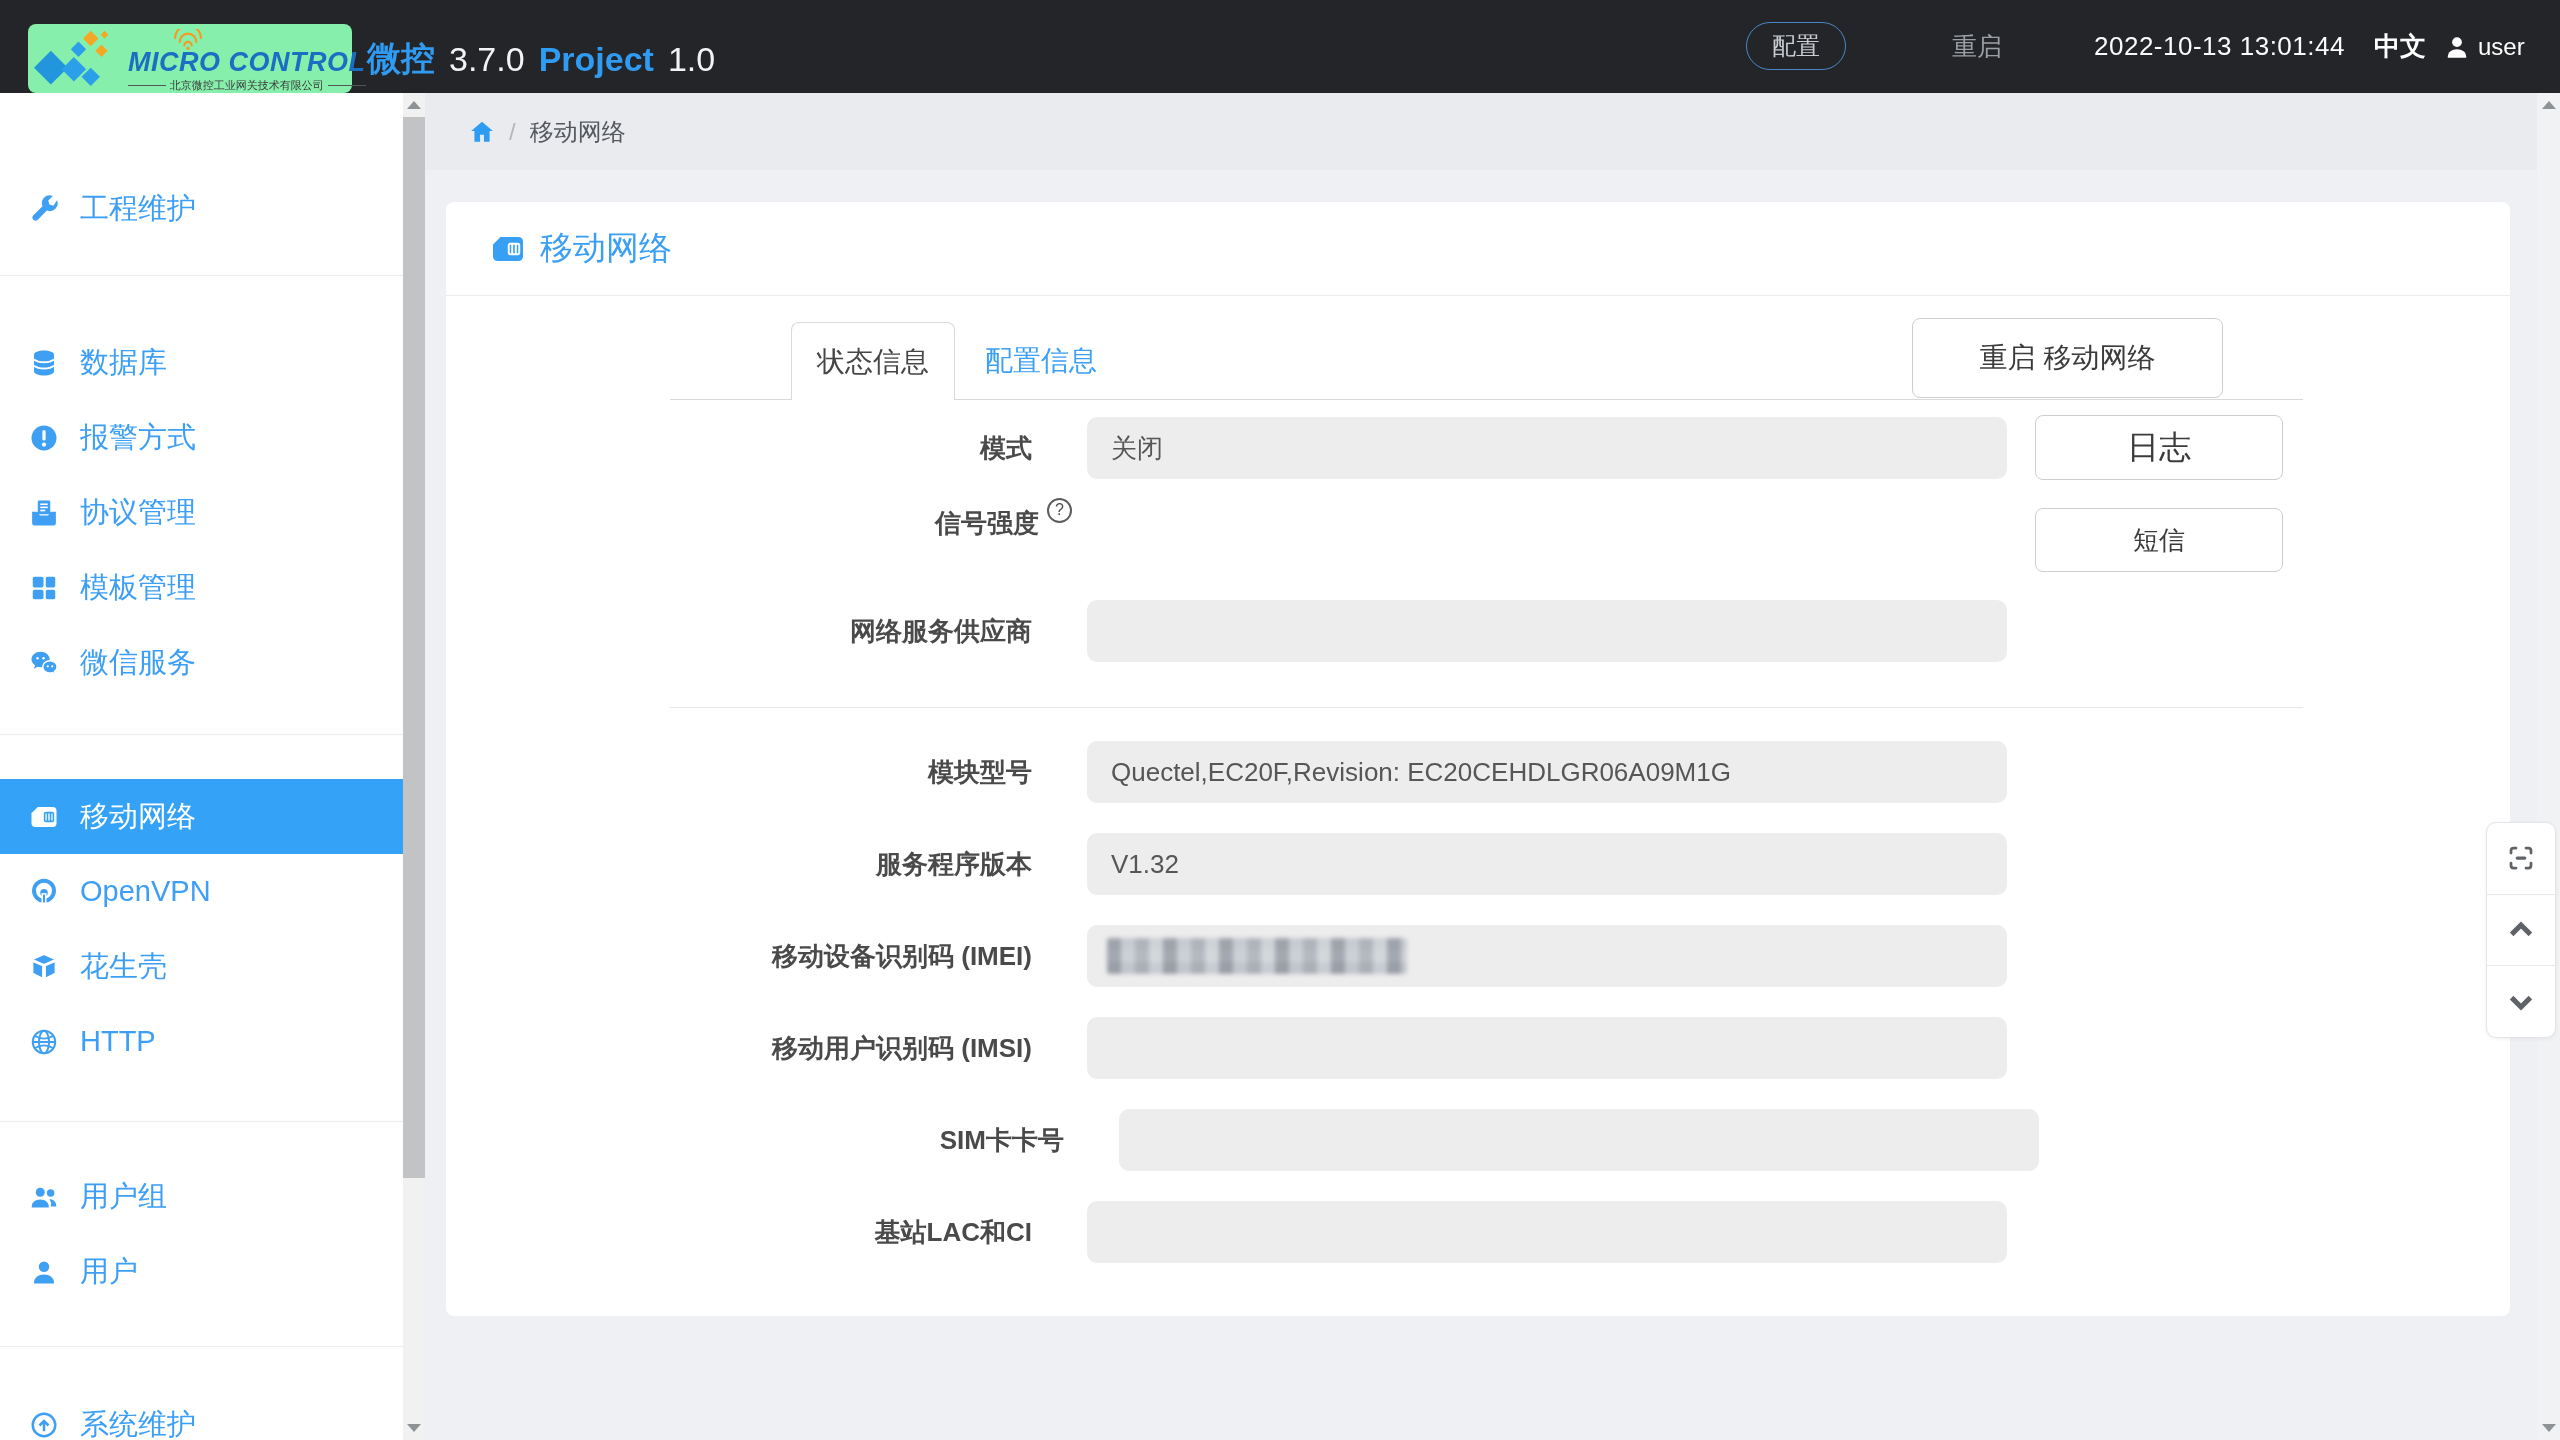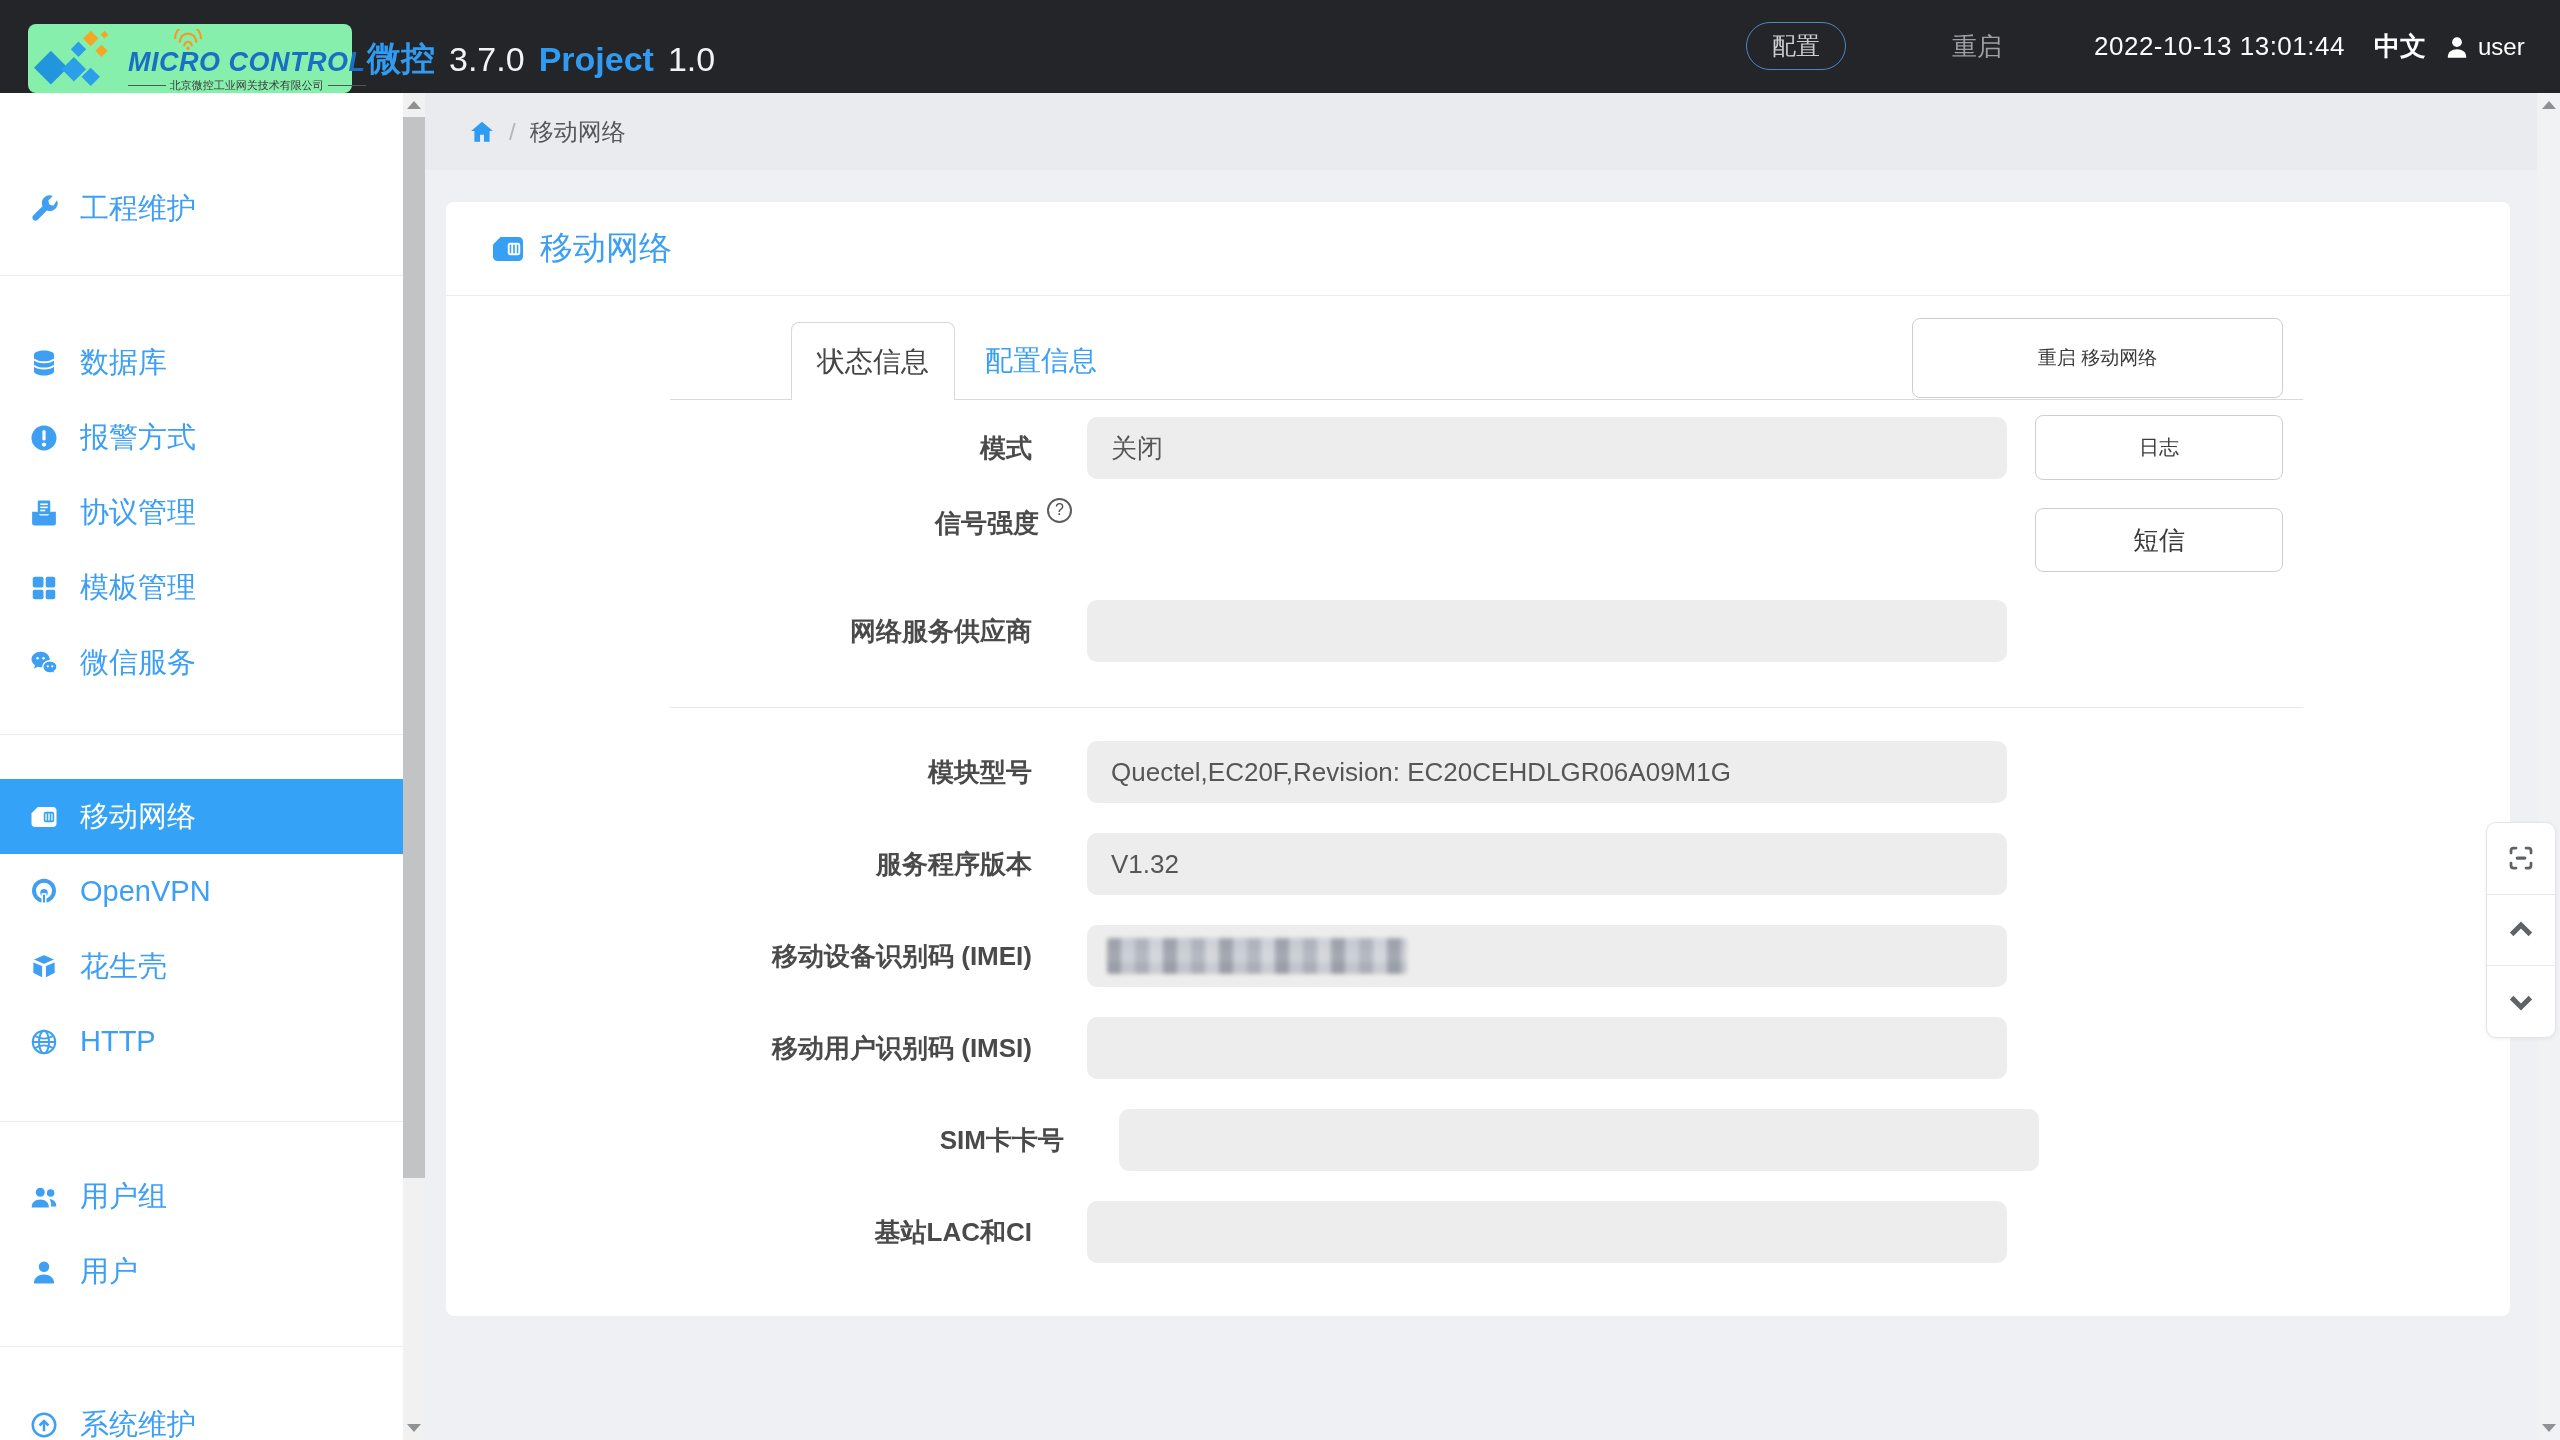--- a/index.html
+++ b/index.html
@@ -64,22 +64,22 @@
   
   .tabstrip{position:absolute;left:224px;top:120px;width:1633px;height:78px;display:flex;}
   .tab-fill{border-bottom:1px solid #d9d9d9;}
   .fill-l{width:121px;}
   .fill-r{flex:1;}
   .tab{display:flex;align-items:center;justify-content:center;font-size:28px;cursor:pointer;}
   .tab-active{width:164px;border:1px solid #d9d9d9;border-bottom:none;border-radius:8px 8px 0 0;background:#fff;color:#454545;}
   .tab-idle{width:172px;border-bottom:1px solid #d9d9d9;color:#3ba0f5;}
 
   .btn{background:#fff;border:1px solid #cccfd2;border-radius:8px;color:#3b3b3b;display:flex;align-items:center;justify-content:center;cursor:pointer;}
-  .btn-restart-net{position:absolute;left:1466px;top:116px;width:371px;height:80px;font-size:19px;}
-  .btn-log{position:absolute;left:1589px;top:213px;width:248px;height:65px;font-size:20px;}
+  .btn-restart-net{position:absolute;left:1466px;top:116px;width:311px;height:80px;font-size:28px;}
+  .btn-log{position:absolute;left:1589px;top:213px;width:248px;height:65px;font-size:32px;}
   .btn-sms{position:absolute;left:1589px;top:306px;width:248px;height:64px;font-size:26px;}
 
   
   .frow{position:absolute;left:0;width:100%;height:62px;}
   .flabel{position:absolute;left:0;top:0;width:586px;height:62px;display:flex;align-items:center;justify-content:flex-end;font-size:26px;font-weight:bold;color:#4a4a4a;white-space:nowrap;}
   .help-q{display:inline-flex;align-items:center;justify-content:center;width:25px;height:25px;border:2px solid #5c5c5c;border-radius:50%;font-size:16px;font-weight:normal;color:#4c4c4c;margin-left:8px;position:relative;top:-13px;cursor:pointer;}
   .ffield{position:absolute;left:641px;top:0;width:920px;height:62px;background:#ededed;border-radius:10px;display:flex;align-items:center;padding-left:24px;font-size:26px;color:#565656;}
   .fdivider{position:absolute;left:224px;width:1633px;height:1px;background:#e7e7e7;}
   .redacted{position:absolute;left:20px;top:13px;width:300px;height:36px;border-radius:3px;filter:blur(2px);
     background-image:

